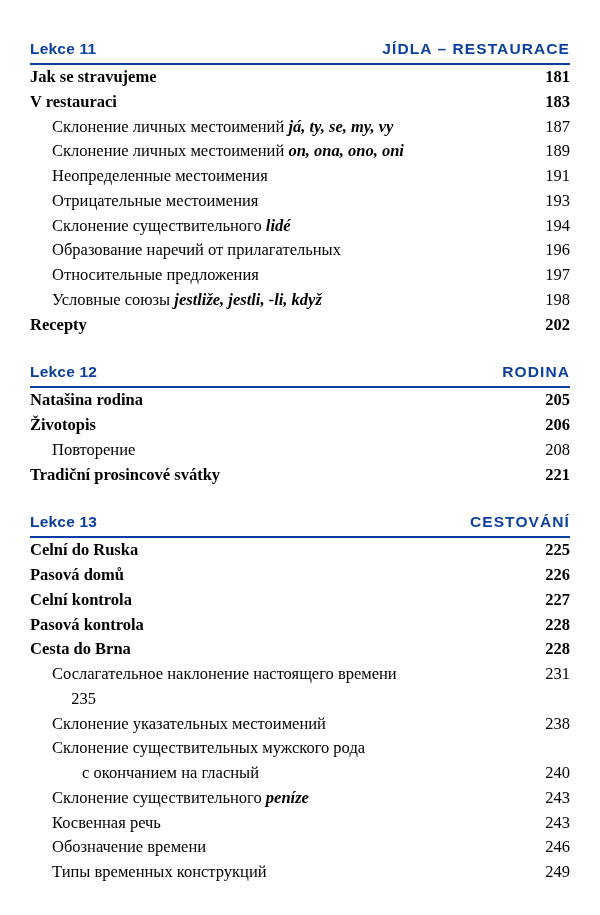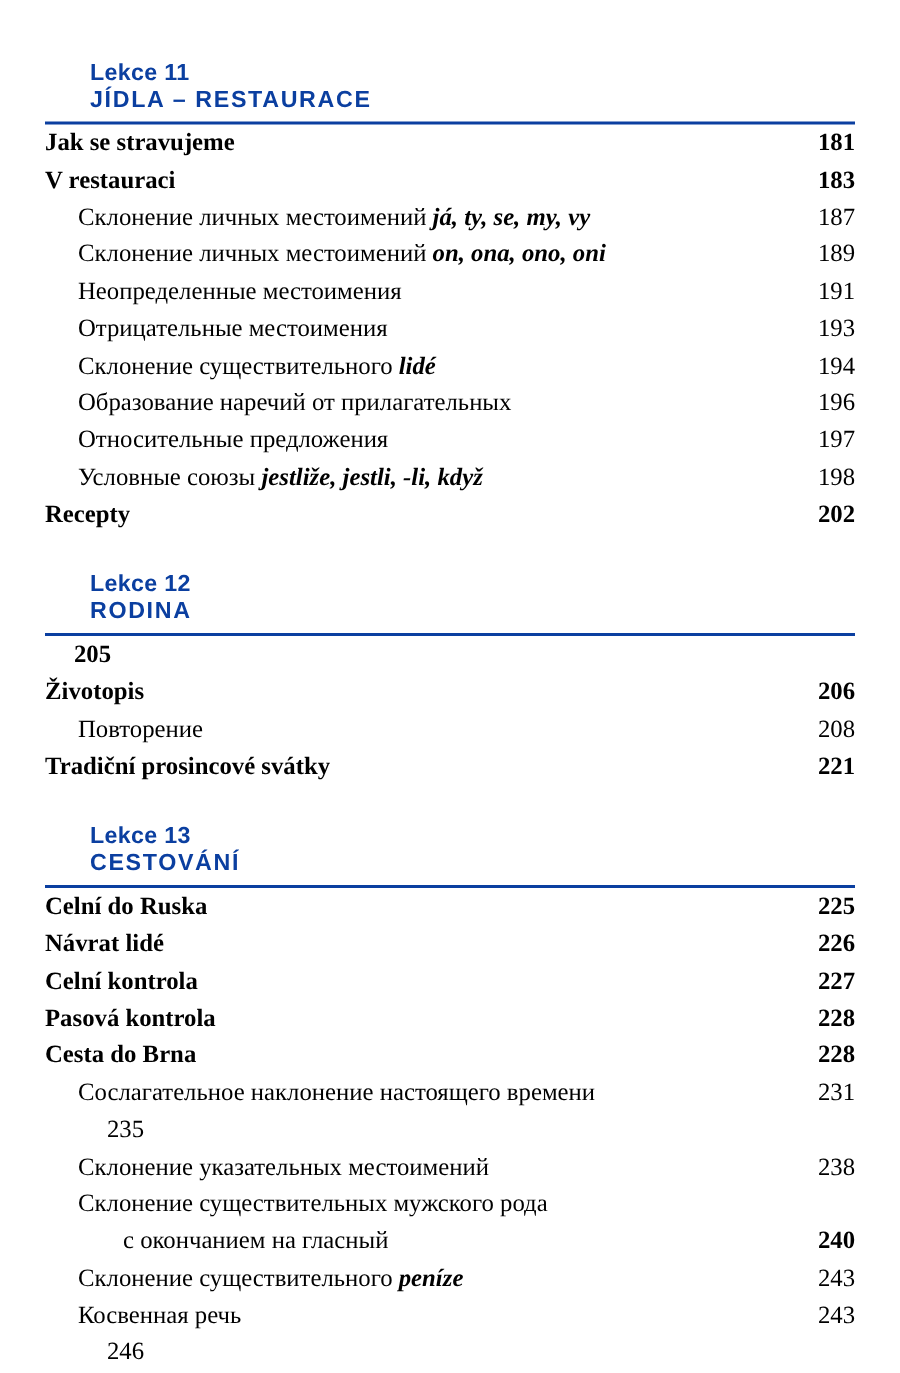--- a/index.html
+++ b/index.html
@@ -27,21 +27,20 @@
     display: flex;
     align-items: baseline;
     justify-content: space-between;
     color: #0b3fa0;
     font-family: "Liberation Sans", sans-serif;
     font-weight: bold;
     font-size: 15.5px;
     letter-spacing: 0.2px;
     padding-bottom: 5px;
     border-bottom: 2.5px solid #0b3fa0;
-    flex-direction: column;
   }
   .section-header .lekce {
     text-transform: none;
   }
   .section-header .topic {
     letter-spacing: 1.1px;
     text-transform: uppercase;
     font-size: 15.5px;
     margin-left: 30px;
   }
@@ -59,21 +58,20 @@
   .entry .label {
     font-size: 16.5px;
     white-space: pre-wrap;
   }
   .entry .page-num {
     font-size: 16.5px;
     text-align: right;
     min-width: 34px;
     flex: 0 0 auto;
     padding-left: 10px;
-    font-weight: bold;
   }
   
   .entry.lvl0 .label {
     font-weight: bold;
     font-family: "Liberation Serif", serif;
   }
   .entry.lvl0 .page-num {
     font-weight: bold;
   }
   
@@ -167,20 +165,21 @@
         </div>
       </div>
       <div class="gap-after-block"></div>
       <div class="block">
         <div class="section-header">
           <span class="lekce">Lekce 12</span>
           <span class="topic">RODINA</span>
         </div>
         <div class="entries">
           <div class="entry lvl0">
+            <span class="label">Natašina rodina</span>
             <span class="page-num">205</span>
           </div>
           <div class="entry lvl0">
             <span class="label">Životopis</span>
             <span class="page-num">206</span>
           </div>
           <div class="entry lvl1">
             <span class="label">Повторение</span>
             <span class="page-num">208</span>
           </div>
@@ -195,21 +194,21 @@
         <div class="section-header">
           <span class="lekce">Lekce 13</span>
           <span class="topic">CESTOVÁNÍ</span>
         </div>
         <div class="entries">
           <div class="entry lvl0">
             <span class="label">Celní do Ruska</span>
             <span class="page-num">225</span>
           </div>
           <div class="entry lvl0">
-            <span class="label">Návrat lidé</span>
+            <span class="label">Pasová domů</span>
             <span class="page-num">226</span>
           </div>
           <div class="entry lvl0">
             <span class="label">Celní kontrola</span>
             <span class="page-num">227</span>
           </div>
           <div class="entry lvl0">
             <span class="label">Pasová kontrola</span>
             <span class="page-num">228</span>
           </div>
@@ -238,20 +237,21 @@
           </div>
           <div class="entry lvl1">
             <span class="label"><span class="label">Склонение существительного </span><span class="ital">peníze</span></span>
             <span class="page-num">243</span>
           </div>
           <div class="entry lvl1">
             <span class="label">Косвенная речь</span>
             <span class="page-num">243</span>
           </div>
           <div class="entry lvl1">
+            <span class="label">Обозначение времени</span>
             <span class="page-num">246</span>
           </div>
           <div class="entry lvl1">
             <span class="label">Типы временных конструкций</span>
             <span class="page-num">249</span>
           </div>
         </div>
       </div>
     </div>
 </div>

